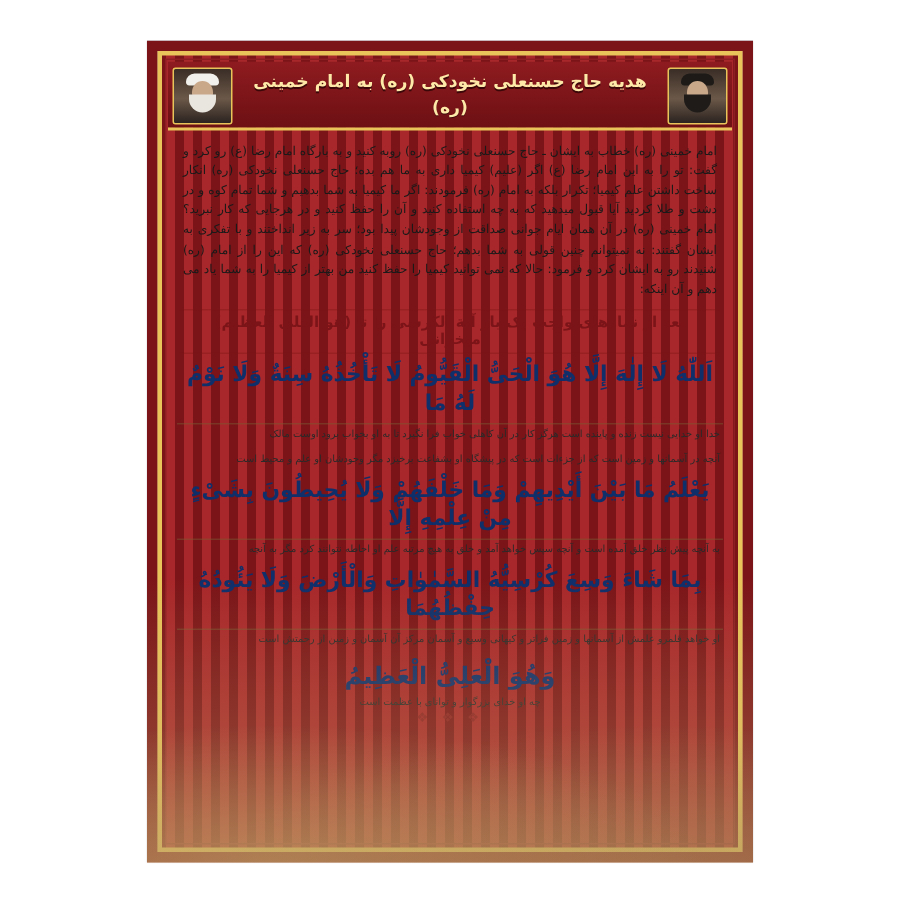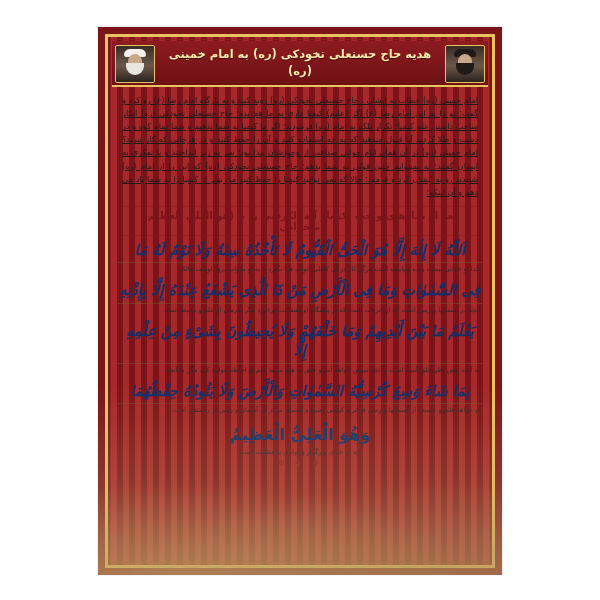--- a/index.html
+++ b/index.html
@@ -108,21 +108,20 @@
   .portrait.right .beard{background:#1e1b19;}
 
   
   .body-text{
     padding:7px 10px 4px 10px;
     text-align:justify;
     direction:rtl;
     color:#1a1a1a;
     font-size:8.1px;
     line-height:1.62;
-    text-decoration:underline;
   }
 
   .banner{
     margin:3px 8px 4px 8px;
     padding:3px 4px;
     text-align:center;
     color:#7b1418;
     font-size:10px;
     font-weight:bold;
     border-top:1px solid rgba(123,20,24,.35);
@@ -140,21 +139,20 @@
   .ayah-block{margin:0 6px 2px 6px;}
   .ayah{
     text-align:center;
     color:#0f2f6b;
     font-size:14.5px;
     font-weight:bold;
     line-height:1.35;
     letter-spacing:.2px;
     padding:1px 0 2px 0;
     border-bottom:1px solid rgba(120,95,50,.45);
-    font-style:italic;
   }
   .ayah.first{color:#0f2f6b;}
   .trans{
     color:#2a2a2a;
     font-size:6.6px;
     line-height:1.5;
     padding:2px 2px 3px 2px;
   }
 
   .final{
@@ -210,22 +208,21 @@
 
       <div class="banner">بعد از نمازهای واجب یک بار آیة الکرسی را تا (هو العلی العظیم) میخوانی</div>
 
 
       <div class="ayah-block">
         <div class="ayah first">اَللّٰهُ لَا إِلٰهَ إِلَّا هُوَ الْحَیُّ الْقَیُّومُ لَا تَأْخُذُهُ سِنَةٌ وَلَا نَوْمٌ لَهُ مَا</div>
         <div class="trans">خدا او خدایی نیست زنده و پاینده است هرگز کار در آن کاهلی خواب فرا نگیرد تا به او بخواب برود اوست مالک</div>
       </div>
 
       <div class="ayah-block">
-        <div class="ayah">فِی السَّمٰوٰاتِ وَمَا فِی الْأَرْضِ مَنْ ذَا الَّذِی یَشْفَعُ عِنْدَهُ إِلَّا بِإِذْنِهِ</div>
-        <div class="trans">آنچه در آسمانها و زمین است که از جزءات است که در پیشگاه او بشفاعت برخیزد مگر بفرمان او علم و محیط است</div>
+        <div class="trans">آنچه در آسمانها و زمین است که از جزءات است که در پیشگاه او بشفاعت برخیزد مگر وجودشان او علم و محیط است</div>
       </div>
 
       <div class="ayah-block">
         <div class="ayah">یَعْلَمُ مَا بَیْنَ أَیْدِیهِمْ وَمَا خَلْفَهُمْ وَلَا یُحِیطُونَ بِشَیْءٍ مِنْ عِلْمِهِ إِلَّا</div>
         <div class="trans">به آنچه پیش نظر خلق آمده است و آنچه سپس خواهد آمد و خلق به هیچ مرتبه علم او احاطه نتوانند کرد مگر به آنچه</div>
       </div>
 
       <div class="ayah-block">
         <div class="ayah">بِمَا شَاءَ وَسِعَ کُرْسِیُّهُ السَّمٰوٰاتِ وَالْأَرْضَ وَلَا یَئُودُهُ حِفْظُهُمَا</div>
         <div class="trans">او خواهد قلمرو علمش از آسمانها و زمین فراتر و کیهانی وسیع و آسمان مرکز آن آسمان و زمین از رحمتش است</div>

